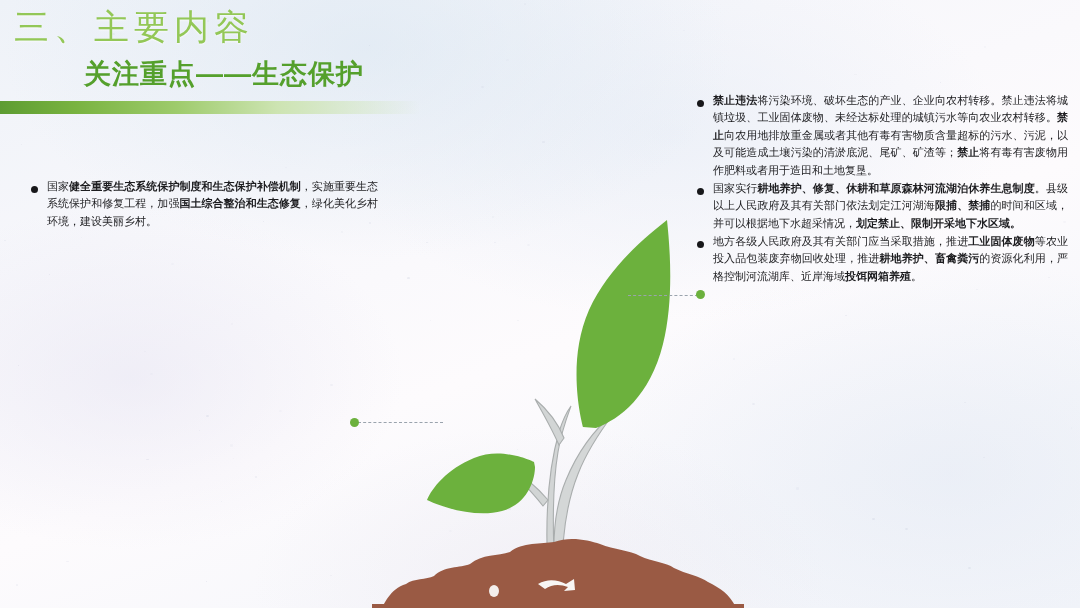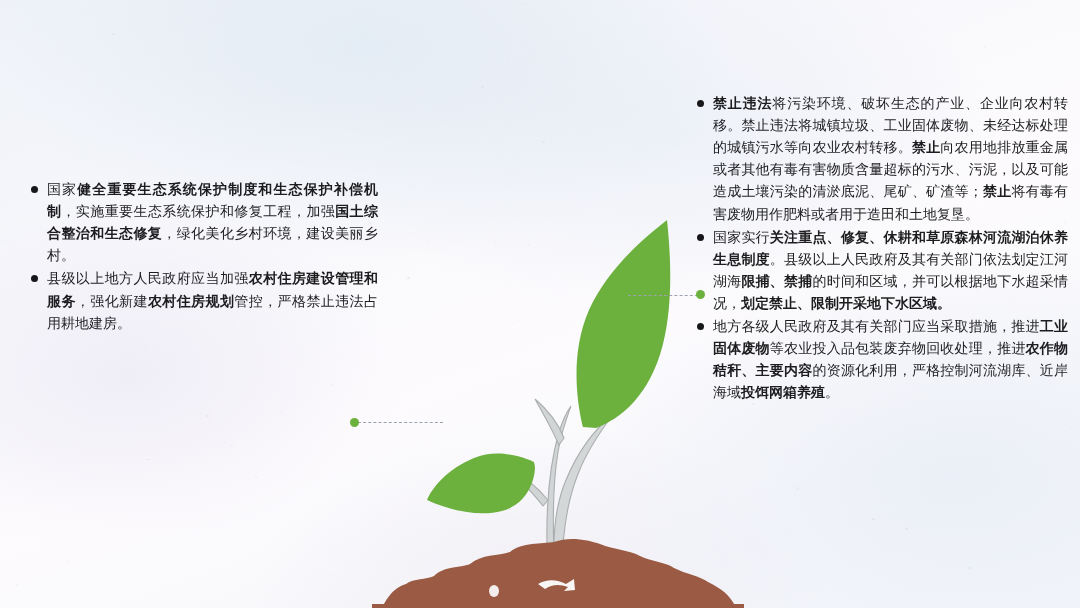--- a/index.html
+++ b/index.html
@@ -34,21 +34,21 @@
     position:absolute;left:84px;top:56px;
     font-size:27px;letter-spacing:1px;color:#55a02c;
     font-weight:bold;white-space:nowrap;
   }
   .greenbar{
     position:absolute;left:0;top:101px;width:420px;height:13px;
     background:linear-gradient(90deg,#5d9c32 0%,#79b340 18%,#9ecb6c 42%,#cde4b2 66%,rgba(220,238,205,0) 100%);
   }
 
   
-  .col{position:absolute;font-size:14px;line-height:1.58;color:#1d1d20;}
+  .col{position:absolute;font-size:11px;line-height:1.58;color:#1d1d20;}
   .col-left{left:30px;top:178px;width:348px;}
   .col-right{left:696px;top:92px;width:372px;}
   .bullet{position:relative;padding-left:17px;margin-bottom:1px;text-align:justify;}
   .bullet::before{
     content:"";position:absolute;left:1px;top:8px;
     width:7px;height:7px;border-radius:50%;background:#17171a;
   }
   .b{font-weight:bold;}
 
   
@@ -129,20 +129,25 @@
       <i style="width: 2.30619px; height: 1.61433px; left: 854.499px; top: 73.7565px; opacity: 0.192457;"></i>
       <i style="width: 2.50986px; height: 1.7569px; left: 407.432px; top: 277.176px; opacity: 0.454281;"></i>
       <i style="width: 1.72559px; height: 1.20791px; left: 524.461px; top: 3.30447px; opacity: 0.235154;"></i>
       <i style="width: 1.85442px; height: 1.29809px; left: 48.5589px; top: 274.002px; opacity: 0.430808;"></i>
       <i style="width: 3.30924px; height: 2.31647px; left: 796.063px; top: 487.433px; opacity: 0.254782;"></i>
       <i style="width: 3.05093px; height: 2.13565px; left: 112.409px; top: 33.0047px; opacity: 0.351196;"></i>
       <i style="width: 1.52913px; height: 1.07039px; left: 939.779px; top: 81.7855px; opacity: 0.455794;"></i>
       <i style="width: 2.21305px; height: 1.54913px; left: 254.861px; top: 476.05px; opacity: 0.341812;"></i>
     </div>
 
+  <div class="hdr">
+    <div class="title">三、主要内容</div>
+    <div class="subtitle">关注重点——生态保护</div>
+    <div class="greenbar"></div>
+  </div>
 
   <div class="plant">
     <svg width="430" height="438" viewBox="0 0 430 438">
 
       <g>
         <path d="M196 404 C193 350 196 300 207 262 C211 249 216 240 219 236
                  C215 247 209 263 206 282 C201 312 200 352 203 404 Z" fill="#d2d5d5" stroke="#a9adad" stroke-width="1.1"></path>
         <path d="M203 404 C200 368 203 336 214 310 C226 281 244 258 262 243
                  C247 263 234 283 226 304 C214 334 210 368 210 404 Z" fill="#d4d7d7" stroke="#a9adad" stroke-width="1.1"></path>
         <path d="M196 330 C186 318 172 306 156 297 C168 310 180 322 191 336 Z" fill="#d2d5d5" stroke="#a9adad" stroke-width="1.1"></path>
@@ -173,30 +178,27 @@
   <div class="dash" style="left:358px;top:422px;width:85px;"></div>
   <div class="dot" style="left:350px;top:418px;"></div>
 
   <div class="dash" style="left:628px;top:295px;width:70px;"></div>
   <div class="dot" style="left:696px;top:290px;"></div>
 
   <div class="col col-left">
     <div class="bullet">
       <span>国家</span><span class="b">健全重要生态系统保护制度和生态保护补偿机制</span><span>，实施重要生态系统保护和修复工程，加强</span><span class="b">国土综合整治和生态修复</span><span>，绿化美化乡村环境，建设美丽乡村。</span>
     </div>
-    <div class="bullet">
-      <span>县级以上地方人民政府应当加强</span><span class="b">农村住房建设管理和服务</span><span>，强化新建</span><span class="b">农村住房规划</span><span>管控，严格禁止违法占用耕地建房。</span>
-    </div>
   </div>
 
   <div class="col col-right">
     <div class="bullet">
       <span class="b">禁止违法</span><span>将污染环境、破坏生态的产业、企业向农村转移。禁止违法将城镇垃圾、工业固体废物、未经达标处理的城镇污水等向农业农村转移。</span><span class="b">禁止</span><span>向农用地排放重金属或者其他有毒有害物质含量超标的污水、污泥，以及可能造成土壤污染的清淤底泥、尾矿、矿渣等；</span><span class="b">禁止</span><span>将有毒有害废物用作肥料或者用于造田和土地复垦。</span>
     </div>
     <div class="bullet">
-      <span>国家实行</span><span class="b">关注重点、修复、休耕和草原森林河流湖泊休养生息制度</span><span>。县级以上人民政府及其有关部门依法划定江河湖海</span><span class="b">限捕、禁捕</span><span>的时间和区域，并可以根据地下水超采情况，</span><span class="b">划定禁止、限制开采地下水区域。</span>
-    </div>
-    <div class="bullet">
-      <span>地方各级人民政府及其有关部门应当采取措施，推进</span><span class="b">工业固体废物</span><span>等农业投入品包装废弃物回收处理，推进</span><span class="b">农作物秸秆、主要内容</span><span>的资源化利用，严格控制河流湖库、近岸海域</span><span class="b">投饵网箱养殖</span><span>。</span>
+      <span>国家实行</span><span class="b">耕地养护、修复、休耕和草原森林河流湖泊休养生息制度</span><span>。县级以上人民政府及其有关部门依法划定江河湖海</span><span class="b">限捕、禁捕</span><span>的时间和区域，并可以根据地下水超采情况，</span><span class="b">划定禁止、限制开采地下水区域。</span>
+    </div>
+    <div class="bullet">
+      <span>地方各级人民政府及其有关部门应当采取措施，推进</span><span class="b">工业固体废物</span><span>等农业投入品包装废弃物回收处理，推进</span><span class="b">耕地养护、畜禽粪污</span><span>的资源化利用，严格控制河流湖库、近岸海域</span><span class="b">投饵网箱养殖</span><span>。</span>
     </div>
   </div>
 
 </div>
 
 </body></html>

